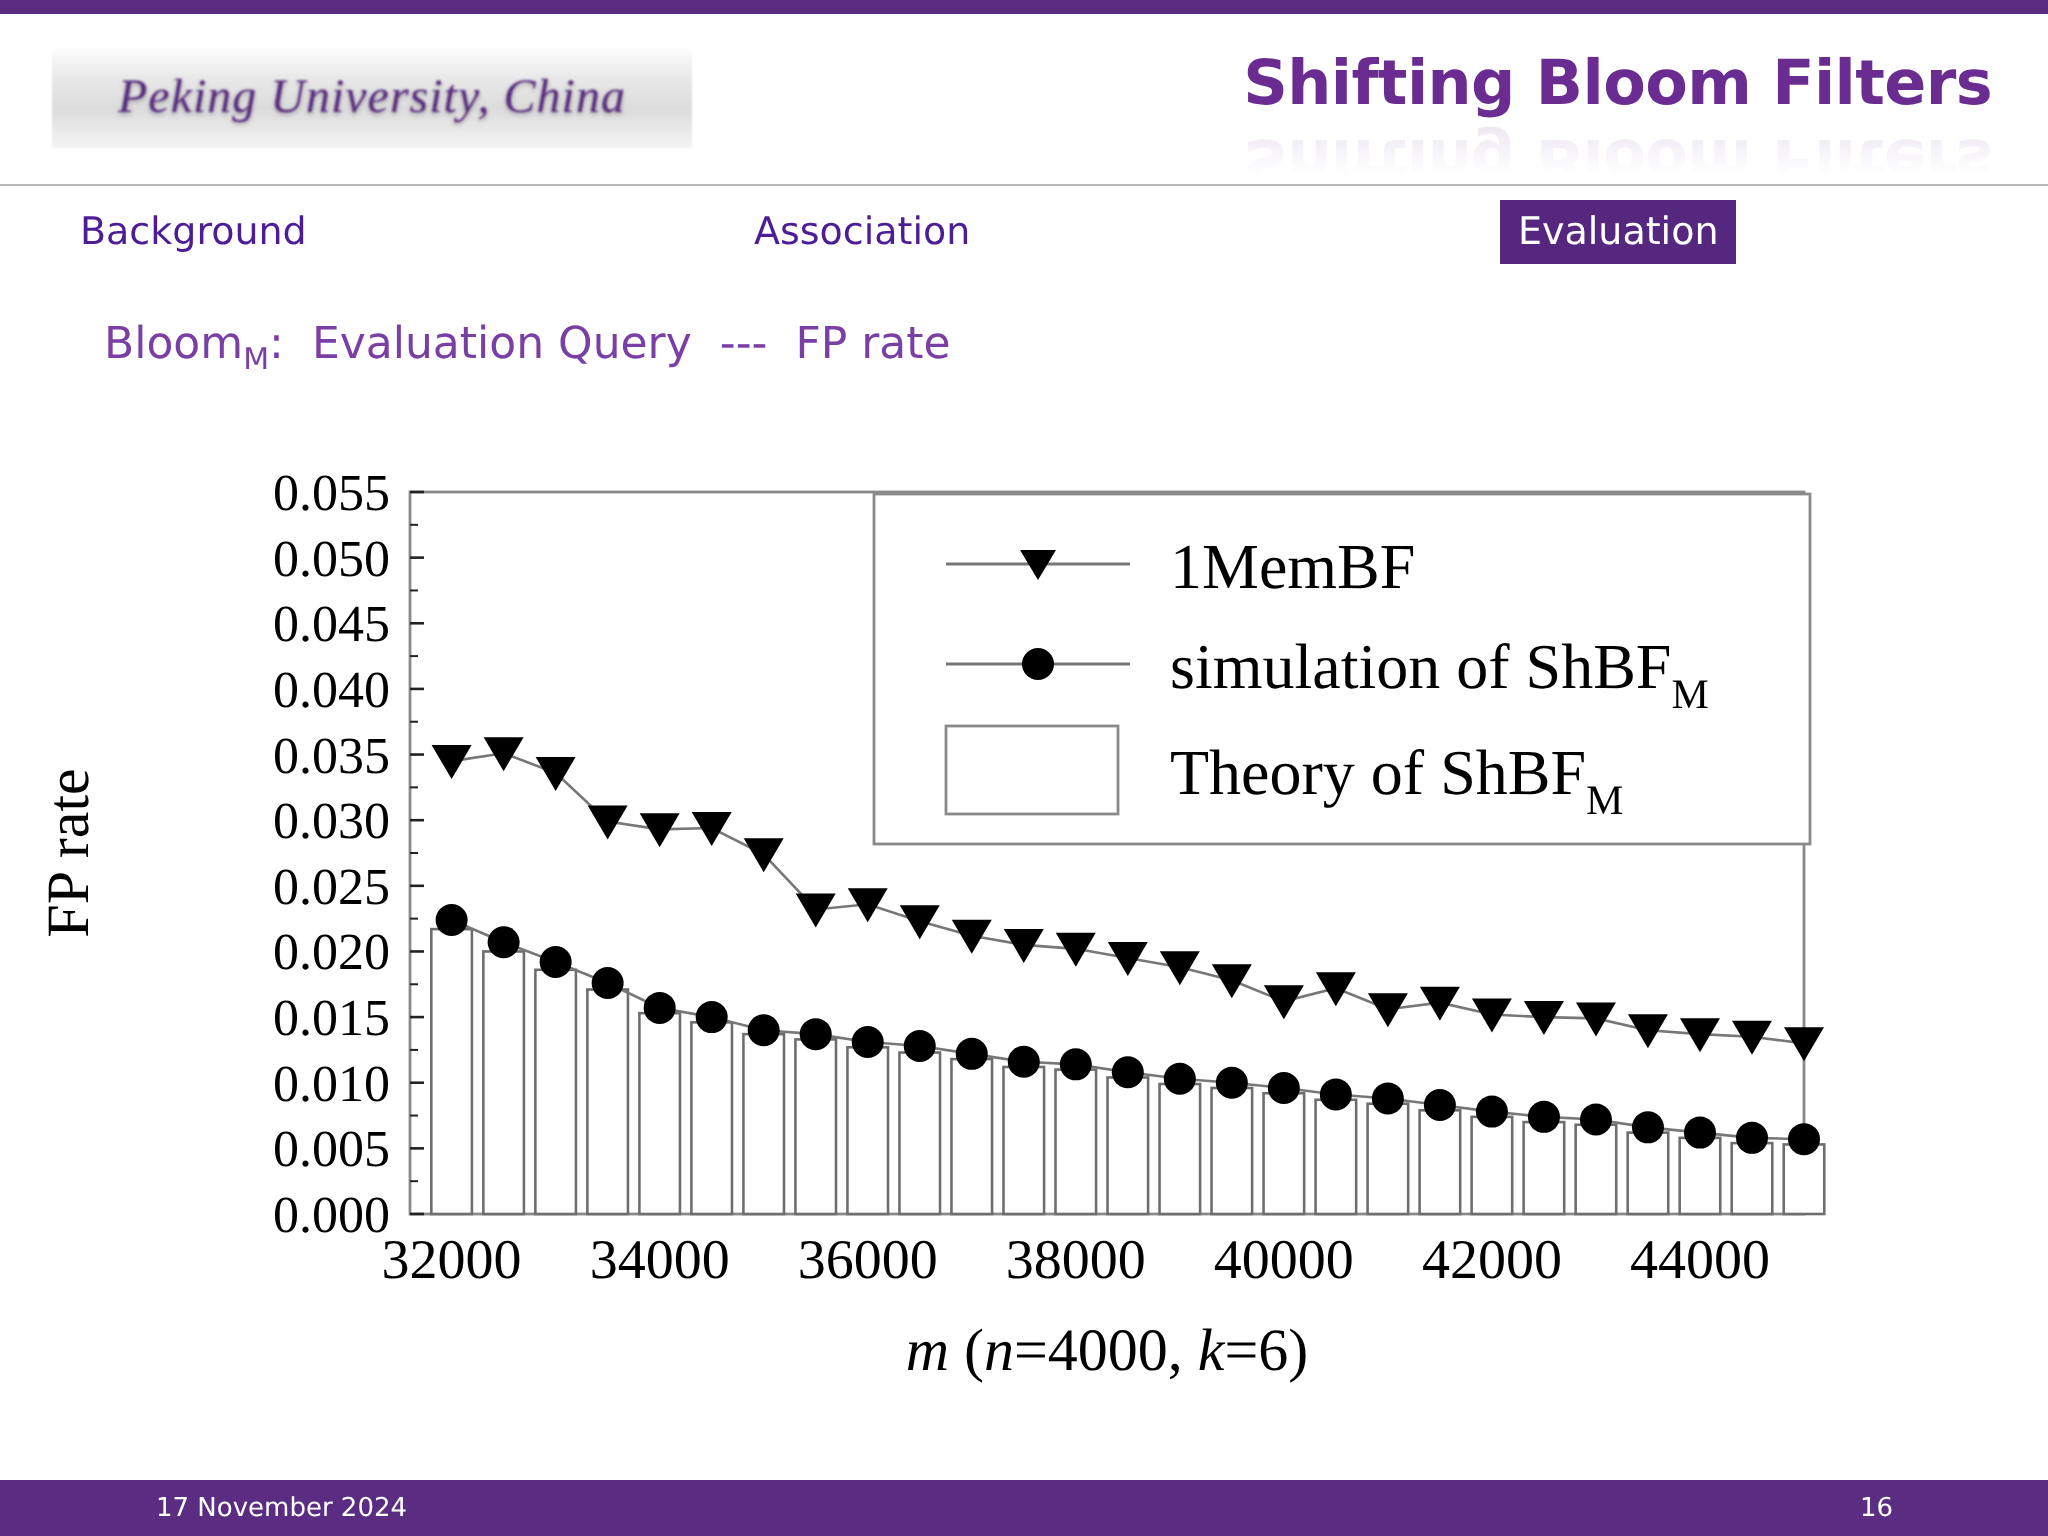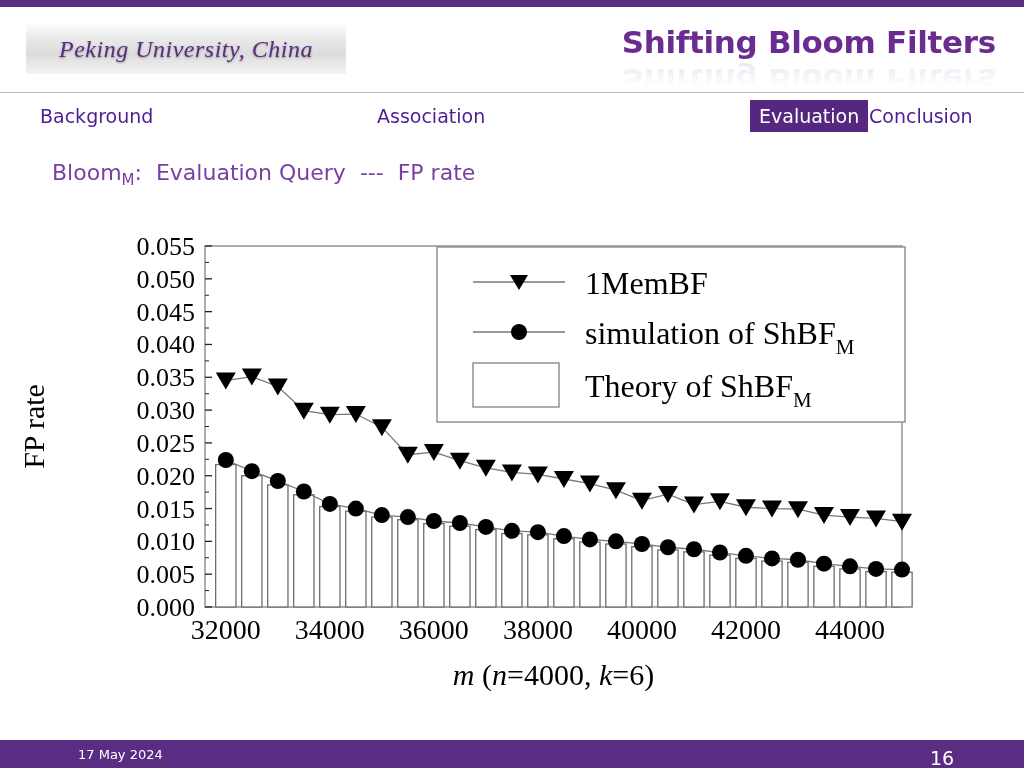--- a/index.html
+++ b/index.html
@@ -83,42 +83,41 @@
     position:absolute;left:0;top:740px;width:1024px;height:28px;
     background:#5B2D82;
   }
   #footer-date{
     position:absolute;left:78px;top:747px;
     font-size:13px;color:#ffffff;
     font-family:"DejaVu Sans", sans-serif;
   }
   #footer-page{
     position:absolute;left:930px;top:747px;
-    font-size:19px;color:#ffffff;
+    font-size:13px;color:#ffffff;
     font-family:"DejaVu Sans", sans-serif;
   }
 </style>
 </head>
 <body>
 
 <div id="top-accent"></div>
 
 <div id="logo-box">
   <span id="logo-text">Peking University, China</span>
 </div>
 
 <div id="slide-title">Shifting Bloom Filters</div>
 <div id="slide-title-reflection">Shifting Bloom Filters</div>
 
 <div id="nav-sep"></div>
 <div id="nav">
   <div class="nav-item" style="left:31px;">Background</div>
   <div class="nav-item" style="left:368px;">Association</div>
   <div class="nav-item active" style="left:738px;margin-left:12px;">Evaluation</div>
-  <div class="nav-item" style="left:860px;">Conclusion</div>
 </div>
 
 <div id="subtitle"><span>Bloom</span><sub>M</sub><span>:</span><span class="sub-gap"></span><span>Evaluation Query</span><span class="sub-gap"></span><span>---</span><span class="sub-gap"></span><span>FP rate</span></div>
 
 <div id="chart-area">
   <svg id="chart-svg" width="1024" height="500" viewBox="0 0 1024 500">
       <rect x="205" y="31" width="697" height="361" fill="#ffffff" stroke="#8a8a8a" stroke-width="1.4"></rect>
       <line x1="205" y1="392" x2="212" y2="392" stroke="#222" stroke-width="1.3"></line>
       <text x="195" y="401" text-anchor="end" font-size="26" font-family="&quot;Liberation Serif&quot;, serif" fill="#000">0.000</text>
       <line x1="205" y1="359.1818181818182" x2="212" y2="359.1818181818182" stroke="#222" stroke-width="1.3"></line>
@@ -285,14 +284,14 @@
       <text x="585" y="79" font-size="32" font-family="&quot;Liberation Serif&quot;, serif" fill="#000"><tspan>1MemBF</tspan></text>
       <line x1="473" y1="117" x2="565" y2="117" stroke="#777" stroke-width="1.4"></line>
       <circle cx="519" cy="117" r="8" fill="#000"></circle>
       <text x="585" y="129" font-size="32" font-family="&quot;Liberation Serif&quot;, serif" fill="#000"><tspan>simulation of ShBF</tspan><tspan font-size="21" dy="10">M</tspan></text>
       <rect x="473" y="148" width="86" height="44" fill="#ffffff" stroke="#8a8a8a" stroke-width="1.4"></rect>
       <text x="585" y="182" font-size="32" font-family="&quot;Liberation Serif&quot;, serif" fill="#000"><tspan>Theory of ShBF</tspan><tspan font-size="21" dy="10">M</tspan></text>
     </svg>
 </div>
 
 <div id="footer-bar"></div>
-<div id="footer-date">17 May 2024</div>
+<div id="footer-date">17 November 2024</div>
 <div id="footer-page">16</div>
 
 </body></html>

